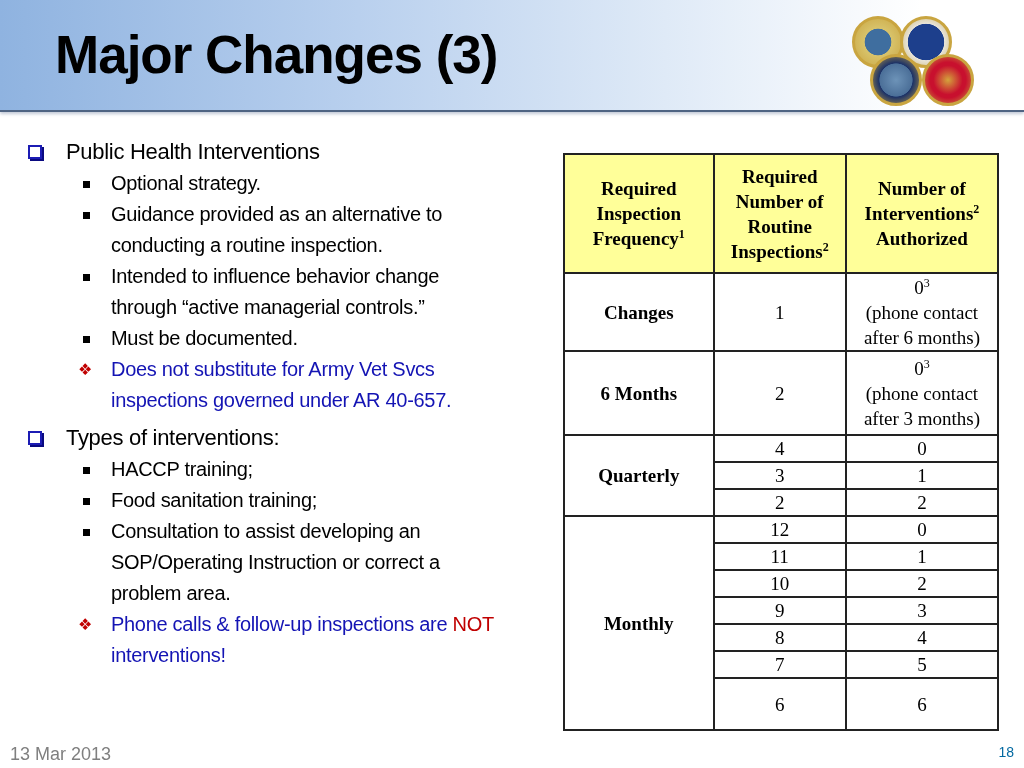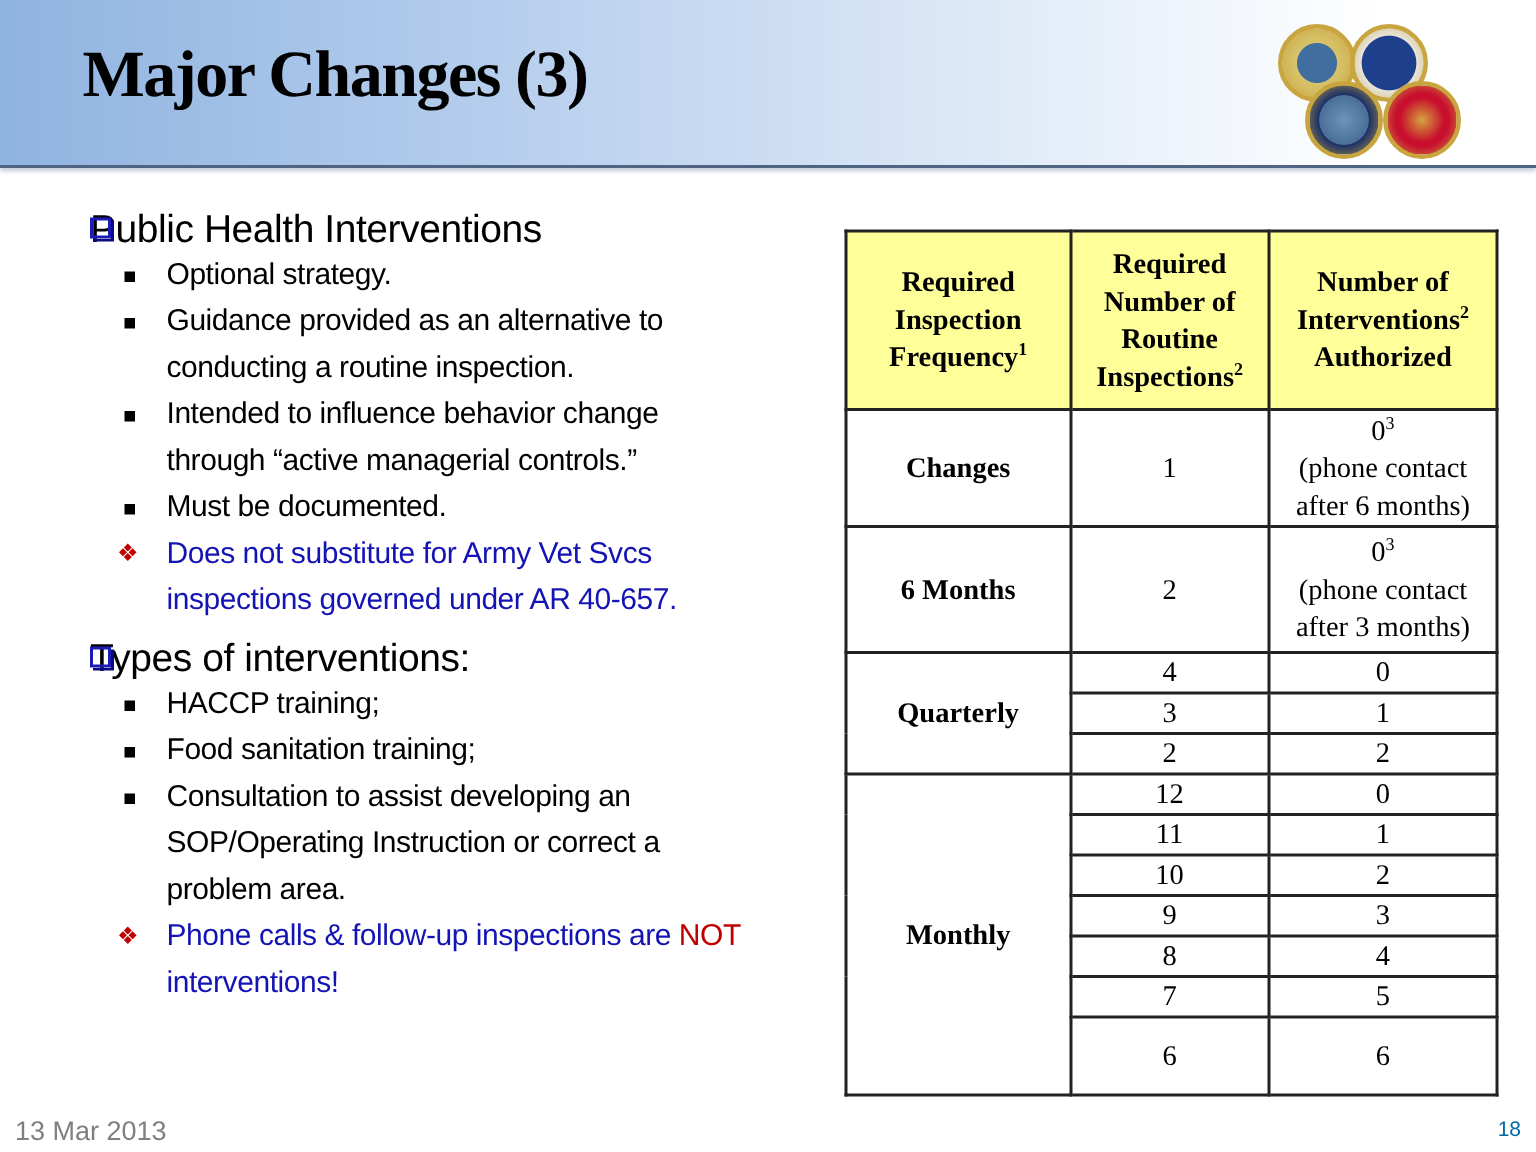--- a/index.html
+++ b/index.html
@@ -1,29 +1,29 @@
 <!DOCTYPE html>
 <html><head>
 <meta charset="utf-8">
 <style>
   html, body { margin:0; padding:0; }
   body { width:1024px; height:768px; position:relative; overflow:hidden; background:#ffffff; font-family:"Liberation Sans", sans-serif; }
   .header { position:absolute; left:0; top:0; width:1024px; height:110px;
     background:linear-gradient(90deg, #8fb3e0 0%, #b9d0ee 35%, #dfeaf7 65%, #ffffff 90%);
     border-bottom:2px solid #4f6483; box-shadow:0 2px 3px rgba(80,100,140,0.35); }
-  .title { position:absolute; left:55px; top:24px; font-family:Liberation Serif, serif; font-weight:bold; font-size:44px; color:#000; letter-spacing:-1px; }
+  .title { position:absolute; left:55px; top:24px; font-family:Liberation Sans, sans-serif; font-weight:bold; font-size:53px; color:#000; letter-spacing:-1px; }
   .seals { position:absolute; left:850px; top:14px; width:130px; height:90px; }
   .seal { position:absolute; width:52px; height:52px; border-radius:50%; border:3px solid #c9a540; box-sizing:border-box; }
   .seal-army { left:2px; top:2px; background:radial-gradient(circle,#3f6e9f 0%,#3f6e9f 40%,#d8c36b 42%,#c9a540 100%); }
   .seal-af { left:50px; top:2px; background:radial-gradient(circle,#1d3f8c 0%,#1d3f8c 55%,#e8e4d8 57%,#c9b36a 100%); }
   .seal-navy { left:20px; top:40px; background:radial-gradient(circle,#6d93b8 0%,#4b6f98 50%,#1b3167 52%,#c9a540 100%); }
   .seal-usmc { left:72px; top:40px; background:radial-gradient(circle,#d4a33c 0%,#c8102e 45%,#c8102e 55%,#c9a540 100%); }
 
   .content { position:absolute; left:28px; top:136px; width:470px; font-size:20px; line-height:31px; color:#000; font-family:"Liberation Sans", sans-serif; }
-  .l1 { position:relative; margin-bottom:0px; font-size:26px; line-height:32px; letter-spacing:-0.3px;margin-left:32px; }
+  .l1 { position:relative; padding-left:38px; margin-bottom:0px; font-size:22px; line-height:32px; letter-spacing:-0.3px; }
   .l1 .mark { position:absolute; left:0; top:9px; width:14px; height:14px; border:2.5px solid #1c1cb4; box-shadow:2px 2px 0 #0a0a80; box-sizing:border-box; }
   .l2 { position:relative; padding-left:83px; letter-spacing:-0.3px; }
   .l2 .sq { position:absolute; left:55px; top:13px; width:7px; height:7px; background:#000; }
   .l2 .dia { position:absolute; left:50px; top:0; color:#c00000; font-size:16px; }
   .blue { color:#1414b4; }
   .red { color:#c00000; }
   .l1.second { margin-top:6px; }
 
   table.grid { position:absolute; left:563px; top:153px; width:436px; border-collapse:collapse; font-family:"Liberation Serif", serif; font-size:19px; color:#000; }
   table.grid td, table.grid th { border:2px solid #222; text-align:center; vertical-align:middle; padding:0 2px; line-height:25px; }

